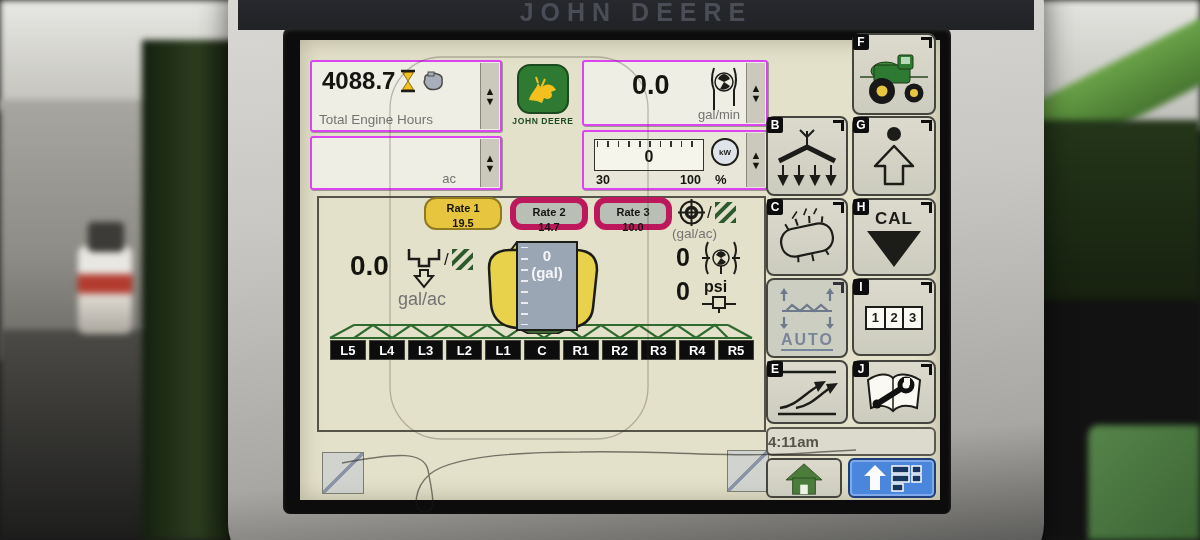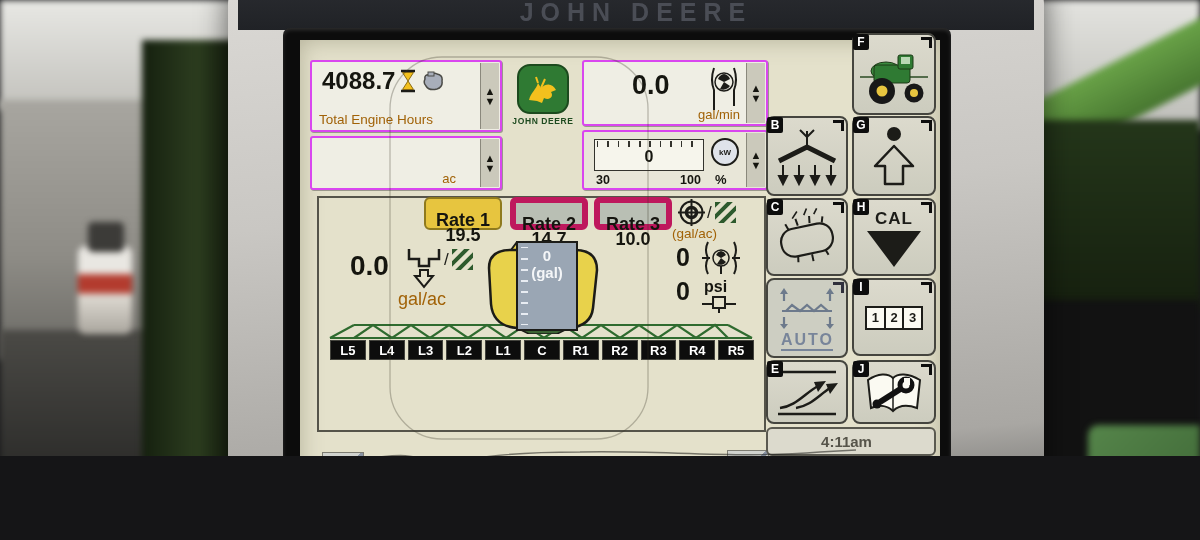--- a/index.html
+++ b/index.html
@@ -1,18 +1,18 @@
 <!DOCTYPE html>
 <html style="--screen-bg: #e4e1cb; --rate-active-bg: #e7c53f; --rate-inactive-bg: #b9bfb4; --section-bg: #0d0d0d; --tank-yellow: #e8d24b; --tank-gauge: #9aa6b4; --boom-green: #2f6b2f; --home-green: #4c7c3c; --page-button-blue: #4b86dd; --jd-green: #2f7a33; --jd-yellow: #f3c01d;"><head>
 <meta charset="utf-8">
 <style>
   html,body{margin:0;padding:0;background:#151517;}
   *{box-sizing:border-box;}
   body{font-family:"Liberation Sans","DejaVu Sans",sans-serif;}
-  #stage{position:relative;width:1200px;height:456px;overflow:hidden;background:#17181a;}
+  #stage{position:relative;width:1200px;height:540px;overflow:hidden;background:#17181a;}
 
   
   .bg{position:absolute;filter:blur(3px);}
   .bg-left-wall{left:0;top:0;width:240px;height:110px;background:linear-gradient(180deg,#e8e8e4,#c2c1bc);}
   .bg-left-ground{left:0;top:100px;width:240px;height:260px;background:linear-gradient(180deg,#a8a6a0,#8e8c86 60%,#6a6964);}
   .bg-left-dark{left:0;top:330px;width:240px;height:210px;background:linear-gradient(180deg,#4b4a46,#1d1d1c);}
   .bg-left-machine{left:142px;top:40px;width:100px;height:500px;background:linear-gradient(90deg,#15200f,#2c3d1f 55%,#121a0c);}
   .bg-grease{left:78px;top:246px;width:54px;height:88px;background:linear-gradient(180deg,#e9e7e2 0 30%,#b33b2e 34% 52%,#dedad2 56%,#aaa69e);border-radius:8px;}
   .bg-grease-cap{left:88px;top:222px;width:36px;height:30px;background:#3c3b38;border-radius:5px;}
   .bg-right-light{left:1035px;top:0;width:165px;height:130px;background:linear-gradient(180deg,#e4e4e0,#bdbdb8);}
@@ -31,27 +31,27 @@
   #screen-frame{position:absolute;left:283px;top:28px;width:668px;height:486px;background:#0c0c0c;border-radius:7px;
     box-shadow:inset 0 2px 4px rgba(255,255,255,.15);}
   #screen{position:absolute;left:300px;top:40px;width:640px;height:460px;background:var(--screen-bg,#e4e1cb);
     box-shadow:inset 0 0 22px rgba(90,85,60,.35);}
 
   
   .box{position:absolute;background:#efeee4;border:2px solid #d946ef;border-radius:3px;box-shadow:1px 1px 0 #9a988c;}
   .spin{position:absolute;right:1px;top:1px;bottom:1px;width:19px;background:#cbc9bb;border-left:1px solid #8a887c;
     display:flex;flex-direction:column;align-items:center;justify-content:center;color:#15150f;font-size:11px;line-height:10px;}
   .val{font-weight:bold;color:#15150f;}
-  .lbl{color:#a16207;font-size:13px;}
+  .lbl{color:#737373;font-size:13px;}
   .sbtn{position:absolute;background:linear-gradient(180deg,#dcdacd,#ccccbe);border:2px solid #45453f;border-radius:8px;}
   .keytag{position:absolute;left:-1px;top:-1px;width:16px;height:16px;background:#0d0d0d;color:#fff;
     font-size:12px;font-weight:bold;display:flex;align-items:center;justify-content:center;border-radius:2px;}
   .corner{position:absolute;right:2px;top:2px;width:11px;height:11px;border-top:3.5px solid #0d0d0d;border-right:3.5px solid #0d0d0d;}
-  .ratebtn{position:absolute;width:78px;height:33px;border-radius:6px;text-align:center;font-weight:bold;
-    font-size:18px;line-height:15px;color:#15150f;padding-top:14px;}
+  .ratebtn{position:absolute;width:78px;height:33px;border-radius:12px;text-align:center;font-weight:bold;
+    font-size:11px;line-height:15px;color:#15150f;padding-top:2px;}
   .rate-active{background:var(--rate-active-bg,#e7c53f);border:2px solid #8f7a1e;}
   .rate-idle{background:var(--rate-inactive-bg,#b9bfb4);border:6px solid #be185d;}
   .sec{flex:1;background:var(--section-bg,#0d0d0d);color:#fff;font-size:13px;font-weight:bold;text-align:center;
     line-height:19px;border:1px solid #43433d;}
   .disabled-sq{position:absolute;width:42px;height:42px;background:rgba(186,196,212,.45);border:1.5px solid #7d7c72;
     background-image:linear-gradient(135deg,transparent 47%,#8a94a4 47% 53%,transparent 53%);}
   .gaugeticks{position:absolute;left:2px;right:2px;top:1px;height:6px;
     background:repeating-linear-gradient(90deg,#33332d 0 1.5px,transparent 1.5px 10.5px);}
   .tankticks{position:absolute;left:3px;top:4px;bottom:4px;width:7px;
     background:repeating-linear-gradient(180deg,#e8ecf2 0 1.5px,transparent 1.5px 11px);}
@@ -364,21 +364,21 @@
       <path d="M8,14 C18,7 28,7 33,12 C38,7 48,7 60,14 L57,42 C46,38 38,40 33,45 C28,40 20,38 11,42 Z" fill="#fbfaf2" stroke="#1c1c18" stroke-width="2"></path>
       <path d="M33,12 L33,45" stroke="#1c1c18" stroke-width="1.5"></path>
       <path d="M20,36 L42,22" stroke="#111" stroke-width="6"></path>
       <circle cx="46" cy="19" r="6" fill="none" stroke="#111" stroke-width="5"></circle>
       <rect x="44" y="12" width="6" height="7" fill="#fbfaf2"></rect>
       <circle cx="17" cy="38" r="4.5" fill="#111"></circle>
     </svg>
   </div>
 
   <div style="position:absolute;left:766px;top:427px;width:170px;height:29px;border:2px solid #5a5950;border-radius:6px;background:#dcdacd;">
-    <div style="text-align:center;padding:4px 9px 0 0;font-size:15px;font-weight:bold;color:#56544a;">4:11am</div>
+    <div style="text-align:left;padding:4px 9px 0 0;font-size:15px;font-weight:bold;color:#56544a;">4:11am</div>
   </div>
 
   <div class="sbtn" style="left:766px;top:458px;width:76px;height:40px;border-radius:6px;">
     <svg width="38" height="34" viewBox="0 0 40 36" style="margin:2px auto 0;">
       <polygon points="20,2 39,19 1,19" fill="var(--home-green,#4c7c3c)" stroke="#2d4d24"></polygon>
       <rect x="8" y="17" width="24" height="17" fill="var(--home-green,#4c7c3c)" stroke="#2d4d24"></rect>
       <rect x="16" y="24" width="8" height="10" fill="#f2f1e8"></rect>
     </svg>
   </div>
   <div style="position:absolute;left:848px;top:458px;width:88px;height:40px;background:var(--page-button-blue,#4b86dd);border:2px solid #1d3f7a;border-radius:6px;box-shadow:inset 0 0 0 2px #7fa9e8;">

